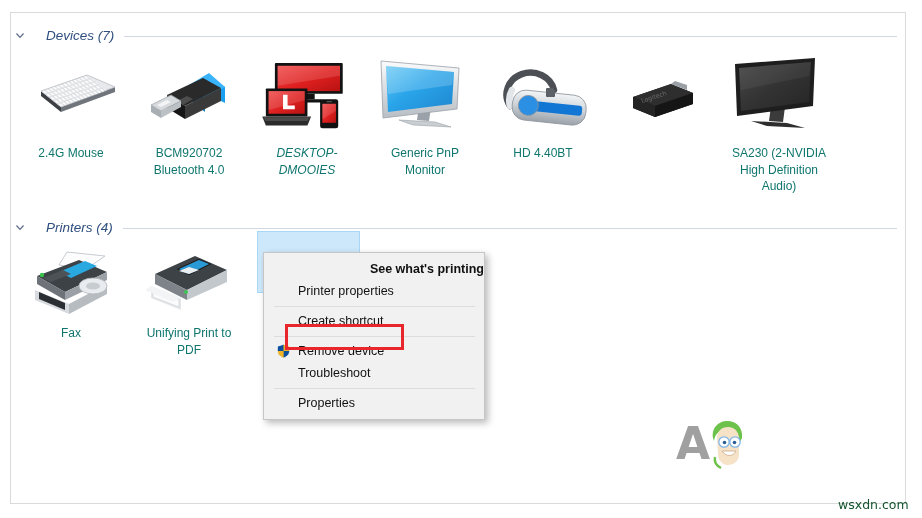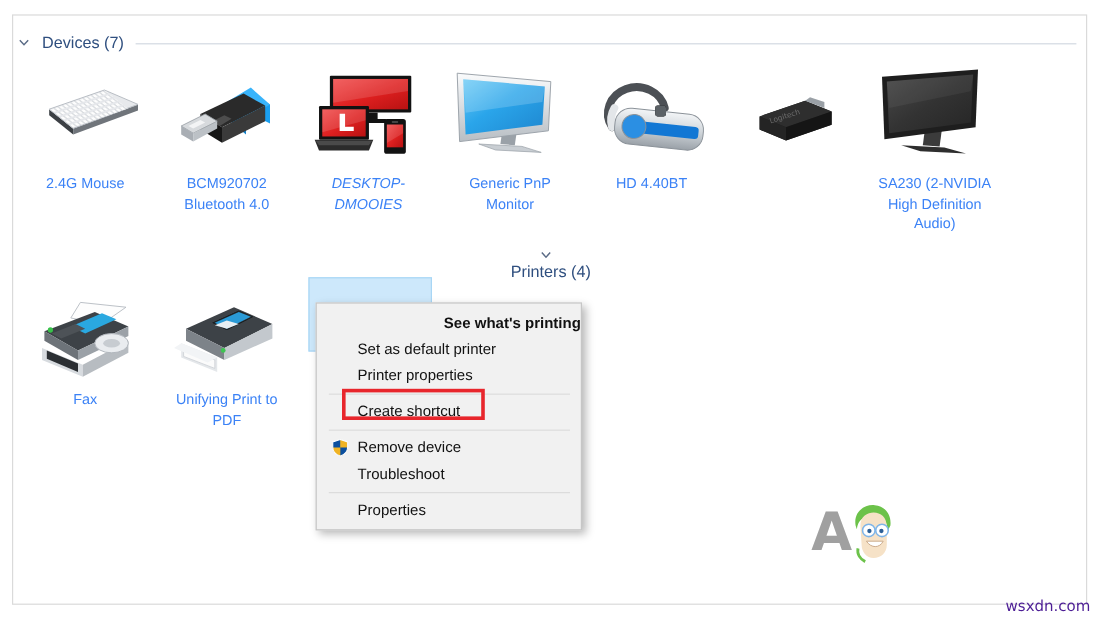--- a/index.html
+++ b/index.html
@@ -3,46 +3,46 @@
 <meta charset="utf-8">
 <style>
   html,body{margin:0;padding:0;background:#ffffff;}
   body{width:922px;height:518px;font-family:"Liberation Sans",sans-serif;-webkit-font-smoothing:antialiased;}
   .screen{position:relative;width:922px;height:518px;overflow:hidden;background:#fff;}
   .panel{position:absolute;left:10px;top:12px;width:896px;height:492px;background:#ffffff;border:1px solid #dadada;box-sizing:border-box;overflow:hidden;}
 
   
   .group-header{position:absolute;display:flex;align-items:center;height:20px;}
   .group-chevron{width:14px;height:14px;flex:0 0 14px;display:block;}
-  .group-title{color:#2f4f7f;font-size:13.5px;white-space:nowrap;margin-left:8px;}
+  .group-title{color:#2f4f7f;font-size:13.5px;white-space:nowrap;margin-left:19px;font-style:italic;}
   .group-rule{flex:1 1 auto;height:1px;background:#d3d9e2;margin-left:10px;margin-top:2px;}
 
   
   .tile{position:absolute;width:118px;text-align:center;}
   .tile-icon{height:92px;display:flex;align-items:center;justify-content:center;}
   .tile-icon svg{display:block;}
-  .tile-label{font-size:12px;line-height:16.5px;color:#3b82f6;width:104px;margin:2px auto 0 auto;overflow-wrap:anywhere;}
+  .tile-label{font-size:12px;line-height:16.5px;color:#0f766e;width:104px;margin:2px auto 0 auto;overflow-wrap:anywhere;}
 
   .selection{position:absolute;background:#cde8fb;border:1px solid #a8d6f5;box-sizing:border-box;}
 
   
   .ctx-menu{position:absolute;background:#f1f1f1;border:1px solid #c6c6c6;box-sizing:border-box;
             box-shadow:3px 3px 7px rgba(0,0,0,0.28);padding-top:5px;padding-bottom:5px;}
   .ctx-item{position:relative;height:22px;display:flex;align-items:center;font-size:12.5px;color:#111111;padding-left:34px;white-space:nowrap;}
   .ctx-item.bold{font-weight:bold;justify-content:flex-end;}
   .ctx-sep{height:8px;position:relative;}
   .ctx-sep::after{content:"";position:absolute;left:10px;right:9px;top:4px;height:1px;background:#dcdcdc;}
   .ctx-icon{position:absolute;left:12px;top:50%;transform:translateY(-50%);width:15px;height:15px;}
   .highlight-box{position:absolute;border:3.5px solid #e8262c;box-sizing:border-box;pointer-events:none;}
 
   
   .watermark{position:absolute;display:flex;align-items:center;}
   .wm-text{font-size:44px;font-weight:bold;letter-spacing:1px;color:#a0a0a0;line-height:1;font-family:"DejaVu Sans",sans-serif;}
   .wm-face{width:44px;height:52px;margin:0 -4px 0 -6px;}
-  .site-credit{position:absolute;font-size:12.5px;color:#4c1d95;font-family:"DejaVu Sans",sans-serif;}
+  .site-credit{position:absolute;font-size:12.5px;color:#14532d;font-family:"DejaVu Sans",sans-serif;}
 </style>
 </head>
 <body>
 
 <div class="screen">
   <div class="panel">
 
     <div class="group-header" style="left:2px;top:12px;width:884px;">
       <span class="group-chevron">
         <svg viewBox="0 0 14 14">
@@ -196,21 +196,21 @@
           <polygon points="44,52 58,53 56,68 42,67" fill="#3b3b3b"></polygon>
           <polygon points="24,67 60,69 78,74 40,72" fill="#2e2e2e"></polygon>
           <polygon points="8,10 88,4 86,52 10,62" fill="#1e1e1e"></polygon>
           <polygon points="12,14 84,8 82,48 14,57" fill="url(#blkscr)"></polygon>
           <polygon points="12,14 84,8 82,22 14,36" fill="#ffffff" opacity="0.05"></polygon>
         </svg>
       </div>
       <div class="tile-label">SA230 (2-NVIDIA High Definition Audio)</div>
     </div>
 
-    <div class="group-header" style="left:2px;top:192px;width:884px;flex-direction:column;">
+    <div class="group-header" style="left:2px;top:204px;width:884px;">
       <span class="group-chevron">
         <svg viewBox="0 0 14 14">
             <polyline points="3.5,5.5 7,9.3 10.5,5.5" fill="none" stroke="#5a6b86" stroke-width="1.2"></polyline>
           </svg>
       </span>
       <span class="group-title">Printers (4)</span>
       <span class="group-rule"></span>
     </div>
 
     <div class="tile" style="left:1px;top:218px;">
@@ -255,23 +255,20 @@
     <div class="selection" style="left:246px;top:218px;width:103px;height:62px;"></div>
 
   </div>
 
   <div class="ctx-menu" style="left:263px;top:252px;width:222px;">
 
     <div class="ctx-item bold">
       <span>See what's printing</span>
     </div>
 
-    <div class="ctx-item">
-      <span>Set as default printer</span>
-    </div>
 
 
     <div class="ctx-item">
       <span>Printer properties</span>
     </div>
 
     <div class="ctx-sep"></div>
 
     <div class="ctx-item">
       <span>Create shortcut</span>

